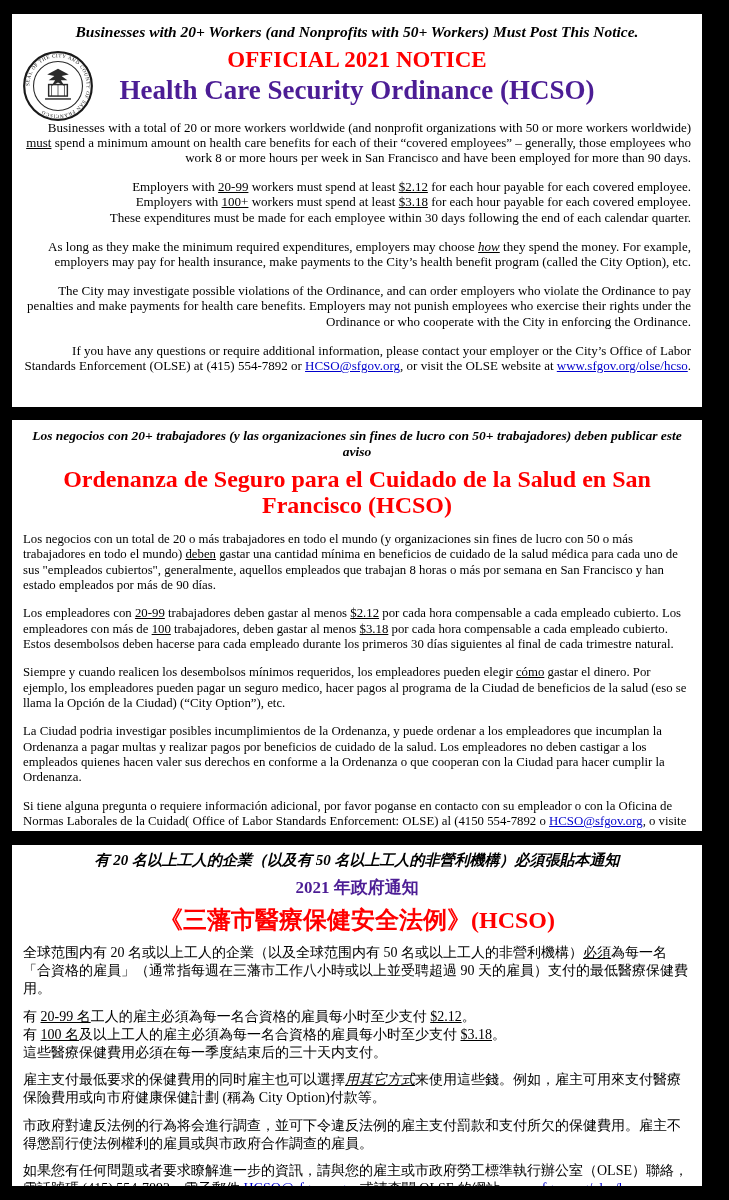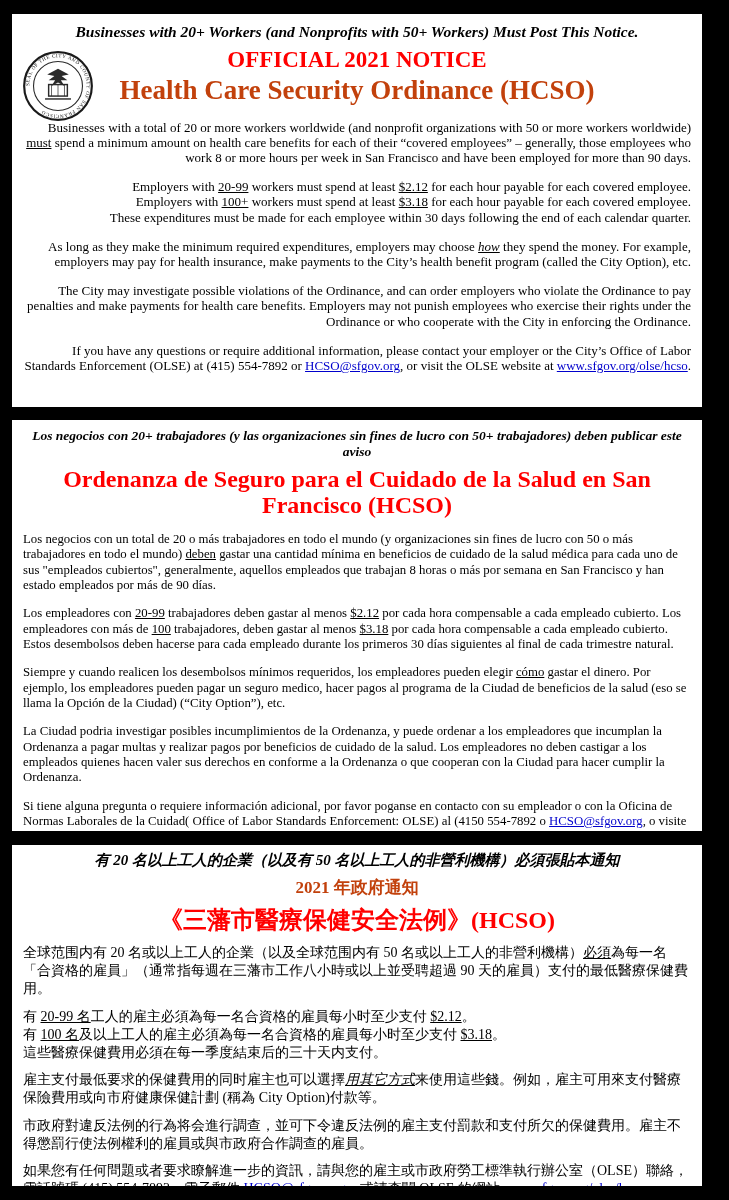--- a/index.html
+++ b/index.html
@@ -17,21 +17,21 @@
   #panel-en{top:12px;height:397px;}
   #panel-es{top:418px;height:415px;}
   #panel-zh{top:843px;height:345px;}
 
   .tagline{font-weight:bold;font-style:italic;text-align:center;}
   .tagline-en{margin-top:9px;font-size:15.5px;line-height:1.15;}
   .tagline-es{margin-top:8px;font-size:13.5px;line-height:1.15;}
   .tagline-zh{margin-top:6px;font-size:15px;line-height:1.25;}
 
   .h-red{color:var(--accent-red,#ff0000);font-weight:bold;text-align:center;}
-  .h-black{color:#c2410c;font-weight:bold;text-align:center;}
+  .h-black{color:#4c1d95;font-weight:bold;text-align:center;}
   .h-red-en{margin-top:7px;font-size:23px;line-height:1.05;}
   .h-main-en{margin-top:4px;font-size:27px;line-height:1.1;}
   .h-black-es{margin-top:8px;font-size:21px;line-height:1.05;}
   .h-red-es{margin-top:7px;font-size:24px;line-height:1.1;}
   .h-black-zh{margin-top:8px;font-size:17px;line-height:1.15;}
   .h-red-zh{margin-top:9px;font-size:24px;line-height:1.2;}
 
   .body-text p{margin:0;}
   .body-en p{font-size:13px;line-height:1.17;margin-top:14px;text-align:right;}
   .body-es p{font-size:12.8px;line-height:1.2;margin-top:13px;font-family:Liberation Serif, serif;}

